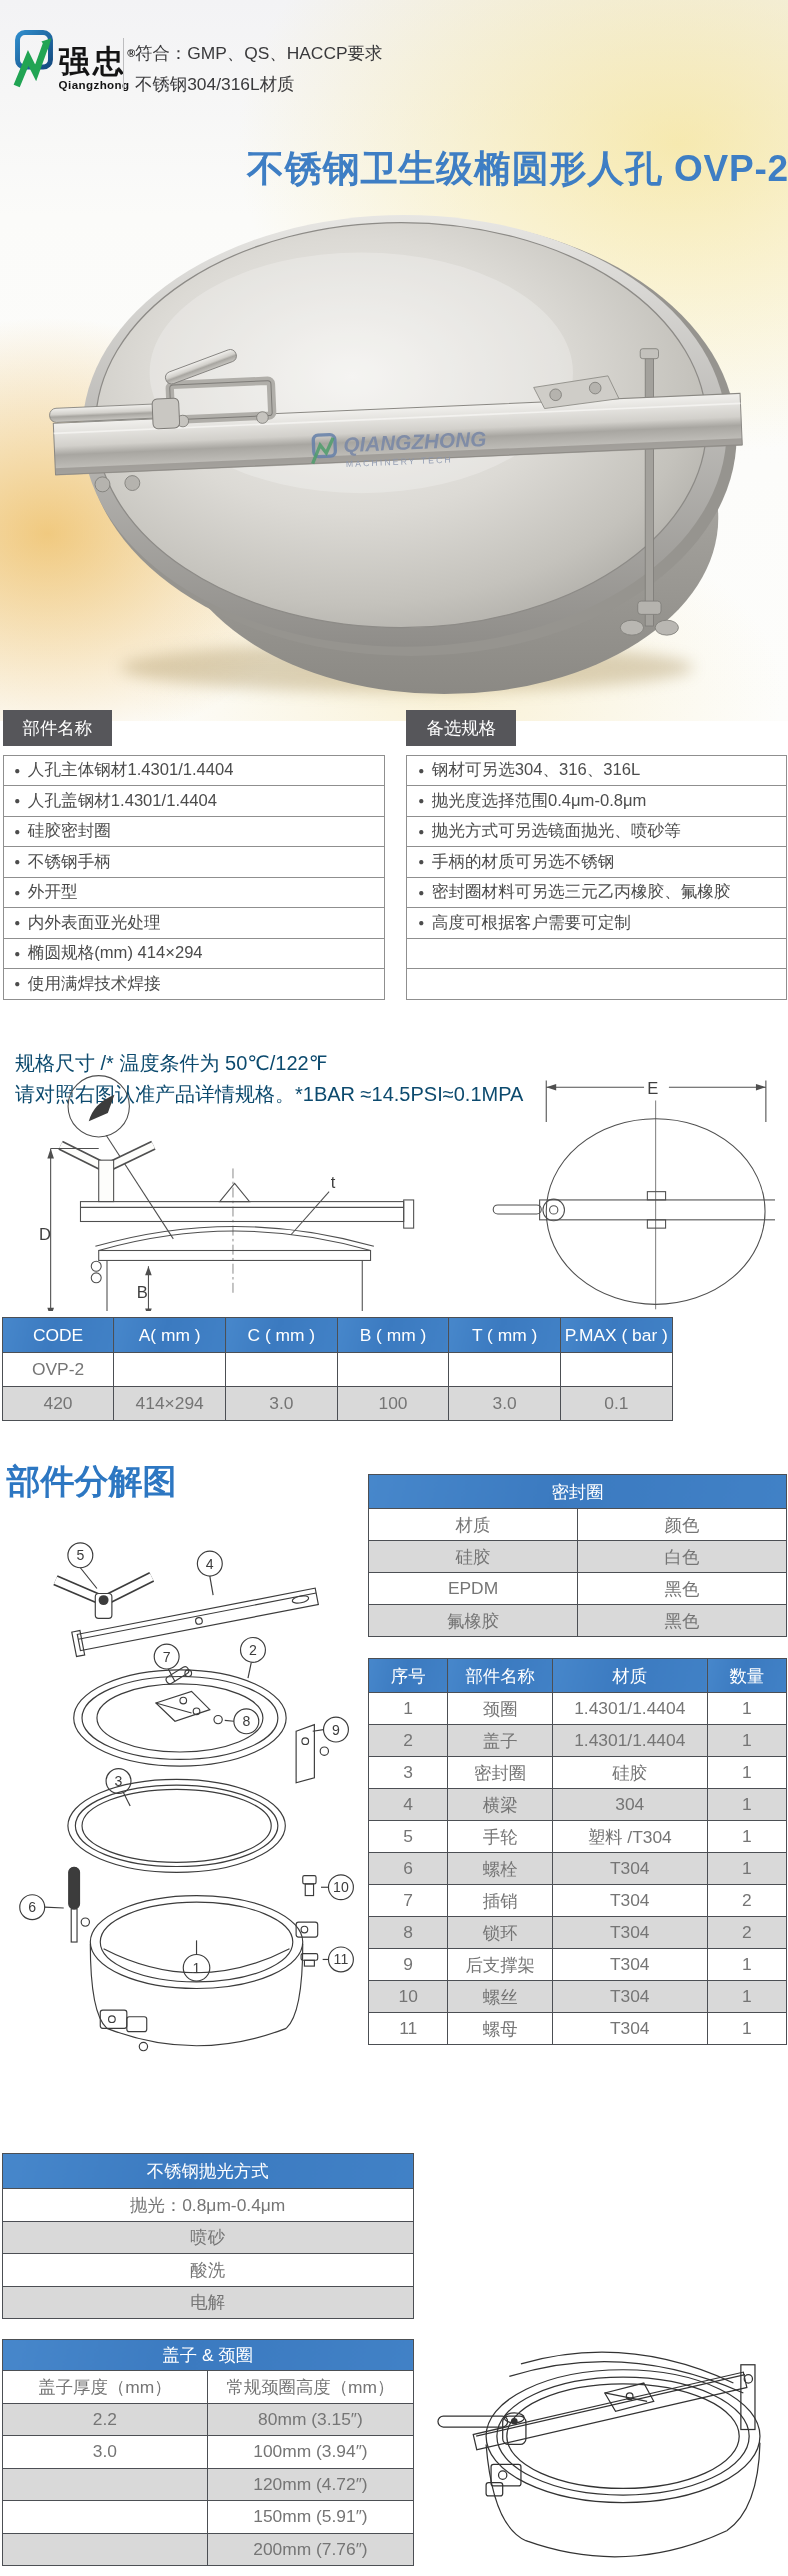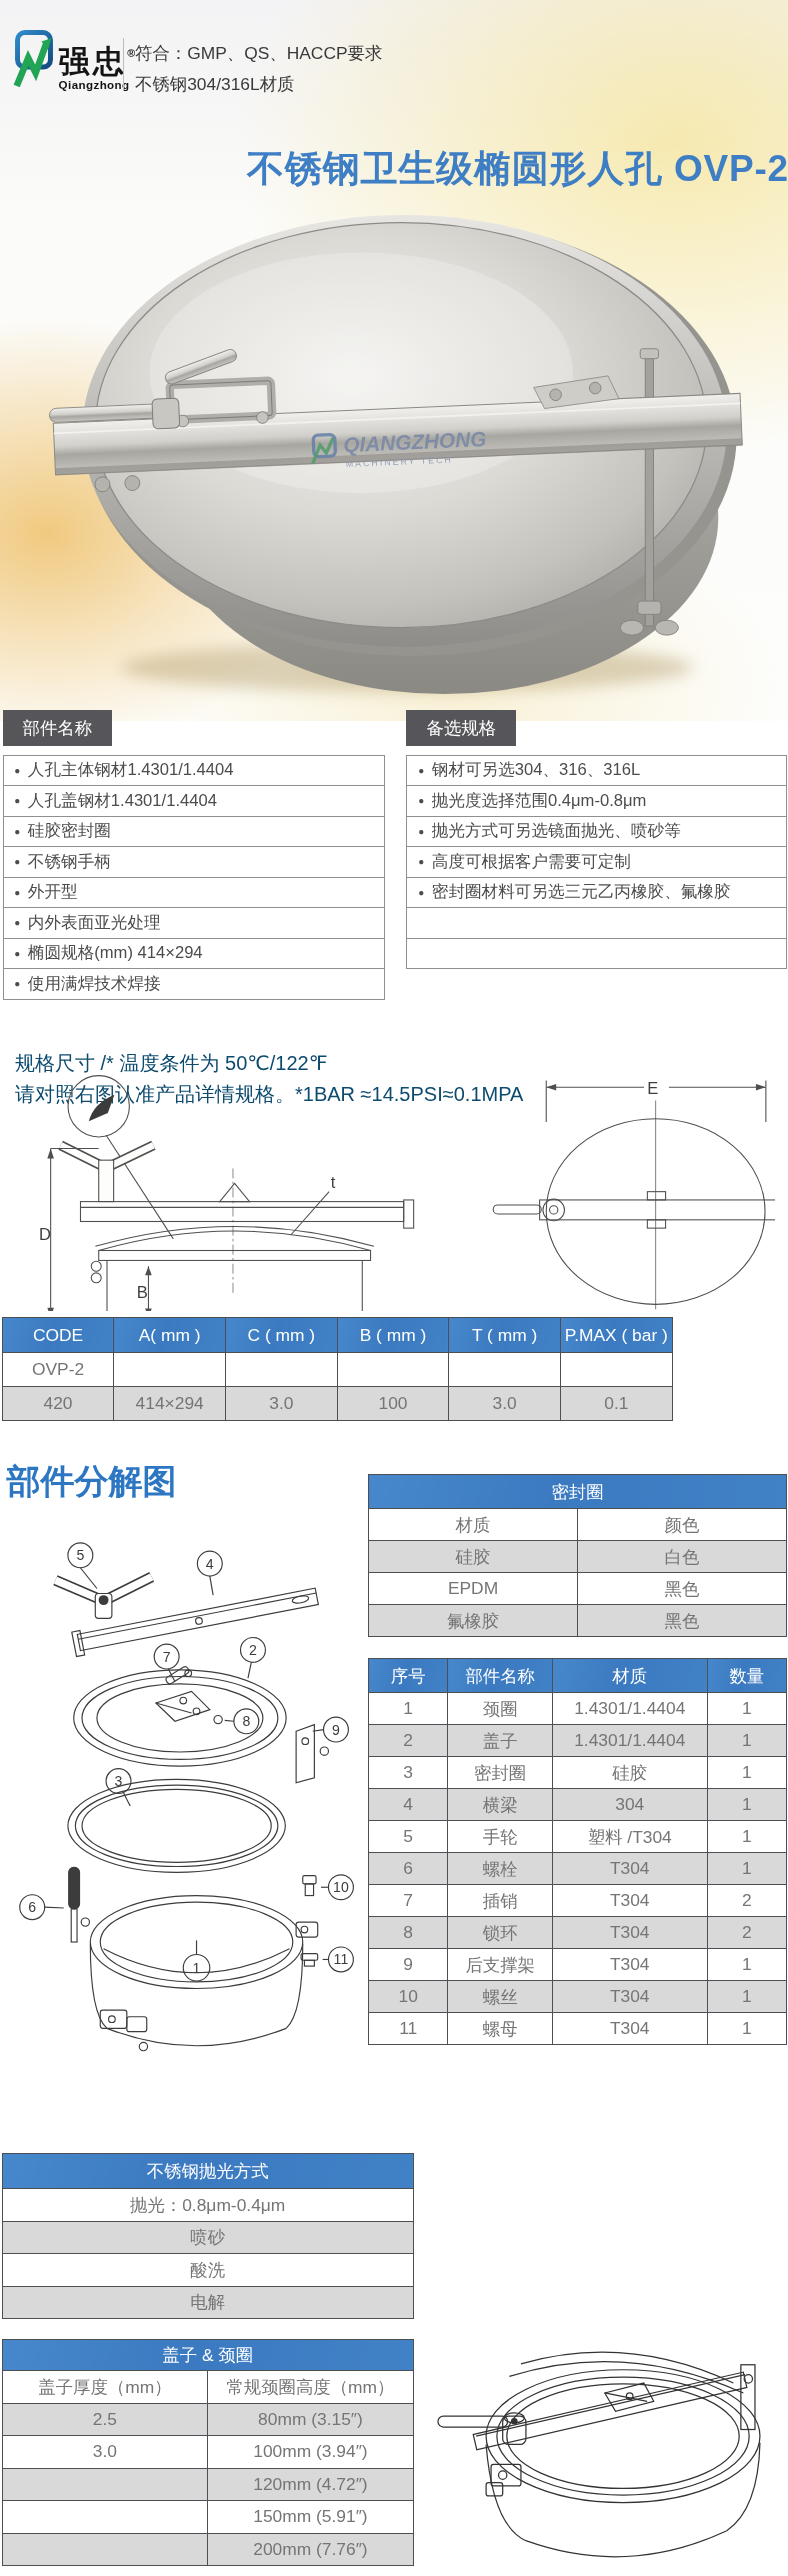--- a/index.html
+++ b/index.html
@@ -227,24 +227,27 @@
             <tr>
               <td><span class="blt">●</span><span>钢材可另选304、316、316L</span></td>
             </tr>
         <tr>
               <td><span class="blt">●</span><span>抛光度选择范围0.4μm-0.8μm</span></td>
             </tr>
         <tr>
               <td><span class="blt">●</span><span>抛光方式可另选镜面抛光、喷砂等</span></td>
             </tr>
         <tr>
+              <td><span class="blt">●</span><span>手柄的材质可另选不锈钢</span></td>
+            </tr>
+        <tr>
+              <td><span class="blt">●</span><span>密封圈材料可另选三元乙丙橡胶、氟橡胶</span></td>
+            </tr>
+        <tr>
               <td><span class="blt">●</span><span>高度可根据客户需要可定制</span></td>
-            </tr>
-        <tr>
-              <td><span class="blt">●</span><span>密封圈材料可另选三元乙丙橡胶、氟橡胶</span></td>
             </tr>
         <tr>
               <td><span></span></td>
             </tr>
         <tr>
               <td><span></span></td>
             </tr>
       </tbody>
         </table>
     </div>
@@ -592,21 +595,21 @@
   <table class="blue cover-table">
     <tbody>
         <tr>
           <th colspan="2">盖子 &amp; 颈圈</th>
         </tr>
     <tr class="white">
       <td>盖子厚度（mm）</td>
       <td>常规颈圈高度（mm）</td>
     </tr>
     <tr class="gray">
-      <td>2.5</td>
+      <td>2.2</td>
       <td>80mm (3.15″)</td>
     </tr>
     <tr class="white">
       <td>3.0</td>
       <td>100mm (3.94″)</td>
     </tr>
     <tr class="gray">
       <td></td>
       <td>120mm (4.72″)</td>
     </tr>

